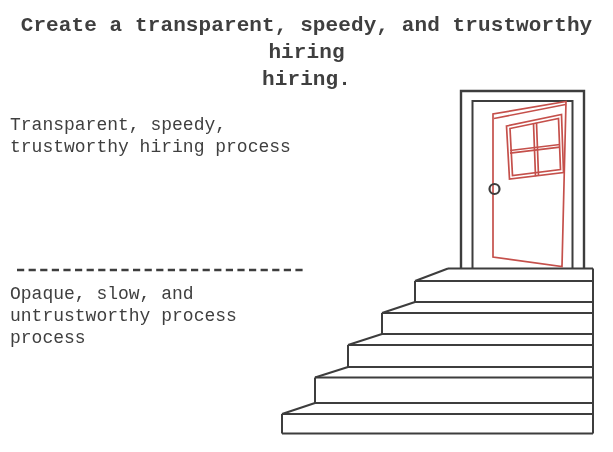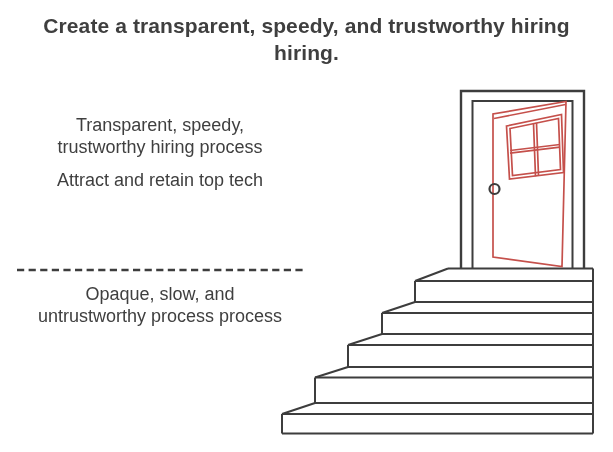--- a/index.html
+++ b/index.html
@@ -2,42 +2,41 @@
 <html style="--bg: #ffffff; --text-dark: #3f3f3f; --line-dark: #3d3d3d; --accent-red: #c5504b;"><head>
 <meta charset="utf-8">
 <style>
   * { margin: 0; padding: 0; box-sizing: border-box; }
   html, body { background: #ffffff; }
   .canvas {
     position: relative;
     width: 613px;
     height: 452px;
     background: var(--bg, #ffffff);
-    font-family: Liberation Sans, sans-serif;
+    font-family: Liberation Mono, monospace;
     overflow: hidden;
     color: var(--text-dark, #3f3f3f);
   }
   .title {
     position: absolute;
     top: 12px;
     left: 0;
     width: 613px;
     text-align: center;
     font-weight: bold;
     font-size: 21px;
     line-height: 27px;
     color: var(--text-dark, #3f3f3f);
     letter-spacing: 0.1px;
   }
   .title span { display: block; }
   .textblock {
     position: absolute;
     left: 10px;
     width: 300px;
-    text-align: center;
     font-size: 18px;
     line-height: 22px;
     color: var(--text-dark, #3f3f3f);
   }
   .textblock span { display: block; }
   #future-point-1 { top: 114px; }
   #future-point-2 { top: 169px; }
   #current-point-1 { top: 283px; }
   #current-point-2 { top: 333px; }
   .illustration {
@@ -57,21 +56,20 @@
     <span>Create a transparent, speedy, and trustworthy hiring</span>
     <span>hiring.</span>
   </div>
 
   <div class="textblock" id="future-point-1">
     <span>Transparent, speedy,</span>
     <span>trustworthy hiring process</span>
   </div>
 
   <div class="textblock" id="future-point-2">
-    <span>Attract and retain top tech</span>
   </div>
 
   <div class="textblock" id="current-point-1">
     <span>Opaque, slow, and</span>
     <span>untrustworthy process process</span>
   </div>
 
 
   <svg class="illustration" viewBox="0 0 613 452">
 

